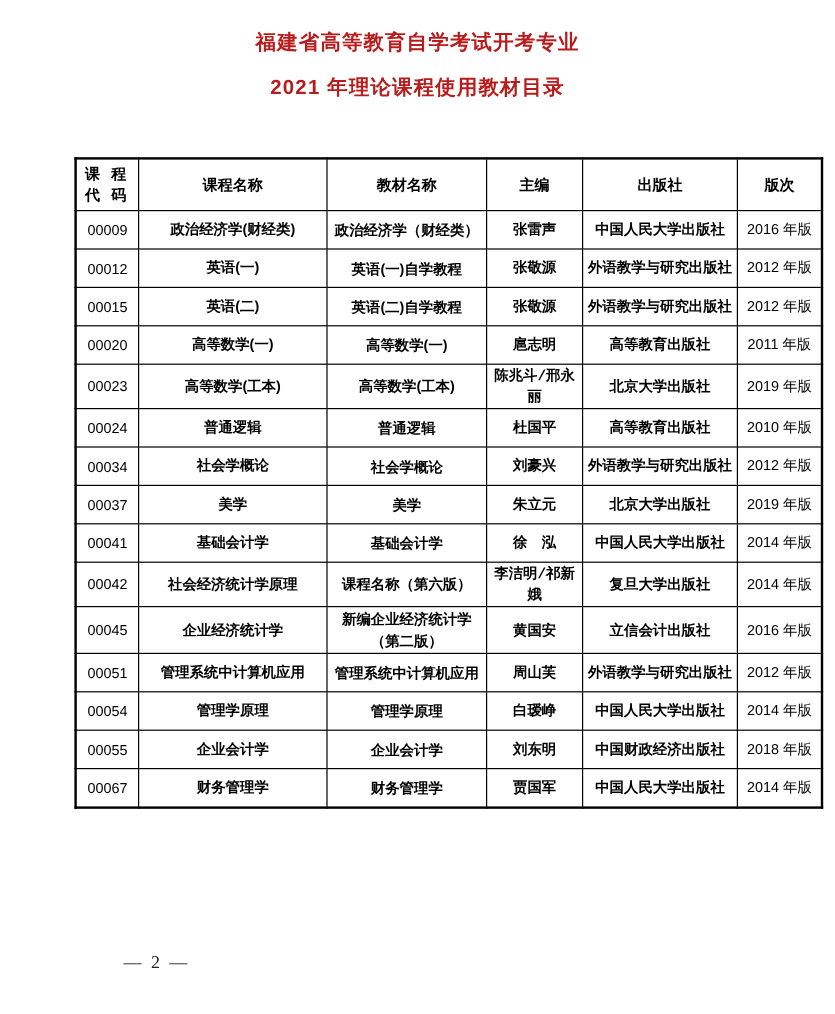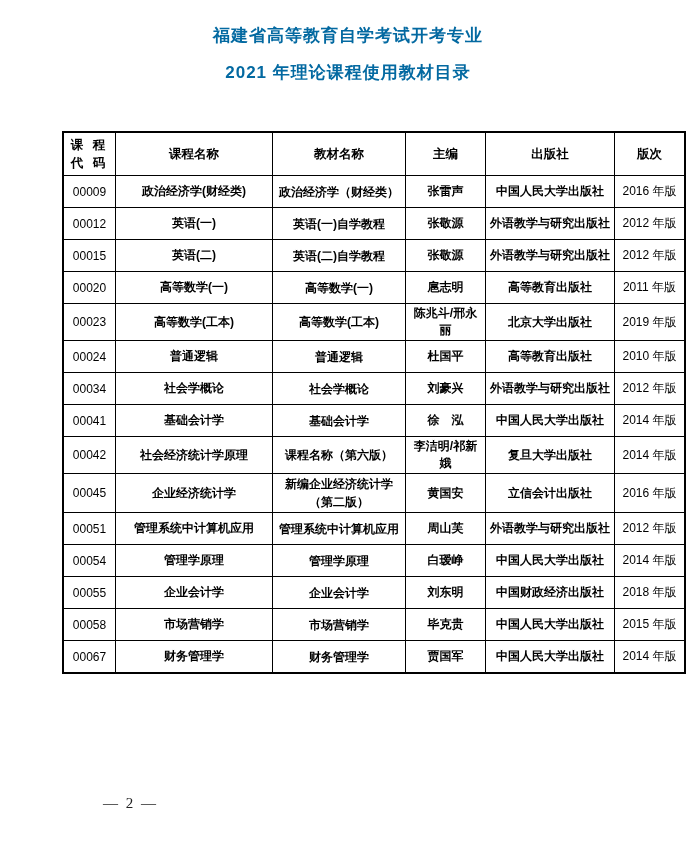--- a/index.html
+++ b/index.html
@@ -7,21 +7,21 @@
     width:696px;height:845px;
     background:#ffffff;
     font-family:"Liberation Sans",sans-serif;
     color:#000;
     position:relative;
   }
   .titles{ text-align:center; padding-top:27px; }
   .title-line{
     font-size:17px;
     font-weight:bold;
-    color:#0369a1;
+    color:#b91c1c;
     line-height:1.0;
     margin:0 0 20px 0;
     letter-spacing:1px;
   }
   .doc-table{
     position:absolute;
     left:62px; top:131px;
     border-collapse:collapse;
     table-layout:fixed;
     width:603px;
@@ -38,21 +38,21 @@
   .doc-table thead th{
     font-weight:bold;
     height:40px;
     font-size:12.5px;
   }
   .doc-table tbody td{ height:29px; }
   .code-head-line{ line-height:1.45; letter-spacing:3px; }
   .col-code   { width:47px;  font-weight:normal; }
   .col-course { width:152px; font-weight:bold; }
   .col-textbook{ width:128px; font-weight:bold; line-height:1.5;margin-top:22px; }
-  .col-editor { width:75px;  font-weight:bold; padding:1px 0; }
+  .col-editor { width:75px;  font-weight:bold; padding:1px 0;font-family:Liberation Mono, monospace; }
   .col-publisher{ width:124px; font-weight:bold;margin-top:20px; }
   .col-edition{ width:65px;  font-weight:normal; }
   .page-footer{
     position:absolute;
     left:103px; top:795px;
     font-family:"Liberation Serif",serif;
     font-size:15px;
     color:#222;
     letter-spacing:2px;
   }
@@ -130,20 +130,28 @@
       </tr>
       <tr>
         <td class="col-code">00034</td>
         <td class="col-course">社会学概论</td>
         <td class="col-textbook">社会学概论</td>
         <td class="col-editor">刘豪兴</td>
         <td class="col-publisher">外语教学与研究出版社</td>
         <td class="col-edition">2012 年版</td>
       </tr>
       <tr>
+        <td class="col-code">00037</td>
+        <td class="col-course">美学</td>
+        <td class="col-textbook">美学</td>
+        <td class="col-editor">朱立元</td>
+        <td class="col-publisher">北京大学出版社</td>
+        <td class="col-edition">2019 年版</td>
+      </tr>
+      <tr>
         <td class="col-code">00041</td>
         <td class="col-course">基础会计学</td>
         <td class="col-textbook">基础会计学</td>
         <td class="col-editor">徐　泓</td>
         <td class="col-publisher">中国人民大学出版社</td>
         <td class="col-edition">2014 年版</td>
       </tr>
       <tr>
         <td class="col-code">00042</td>
         <td class="col-course">社会经济统计学原理</td>
@@ -178,28 +186,20 @@
       </tr>
       <tr>
         <td class="col-code">00055</td>
         <td class="col-course">企业会计学</td>
         <td class="col-textbook">企业会计学</td>
         <td class="col-editor">刘东明</td>
         <td class="col-publisher">中国财政经济出版社</td>
         <td class="col-edition">2018 年版</td>
       </tr>
       <tr>
-        <td class="col-code">00058</td>
-        <td class="col-course">市场营销学</td>
-        <td class="col-textbook">市场营销学</td>
-        <td class="col-editor">毕克贵</td>
-        <td class="col-publisher">中国人民大学出版社</td>
-        <td class="col-edition">2015 年版</td>
-      </tr>
-      <tr>
         <td class="col-code">00067</td>
         <td class="col-course">财务管理学</td>
         <td class="col-textbook">财务管理学</td>
         <td class="col-editor">贾国军</td>
         <td class="col-publisher">中国人民大学出版社</td>
         <td class="col-edition">2014 年版</td>
       </tr>
     </tbody>
 </table>
 

